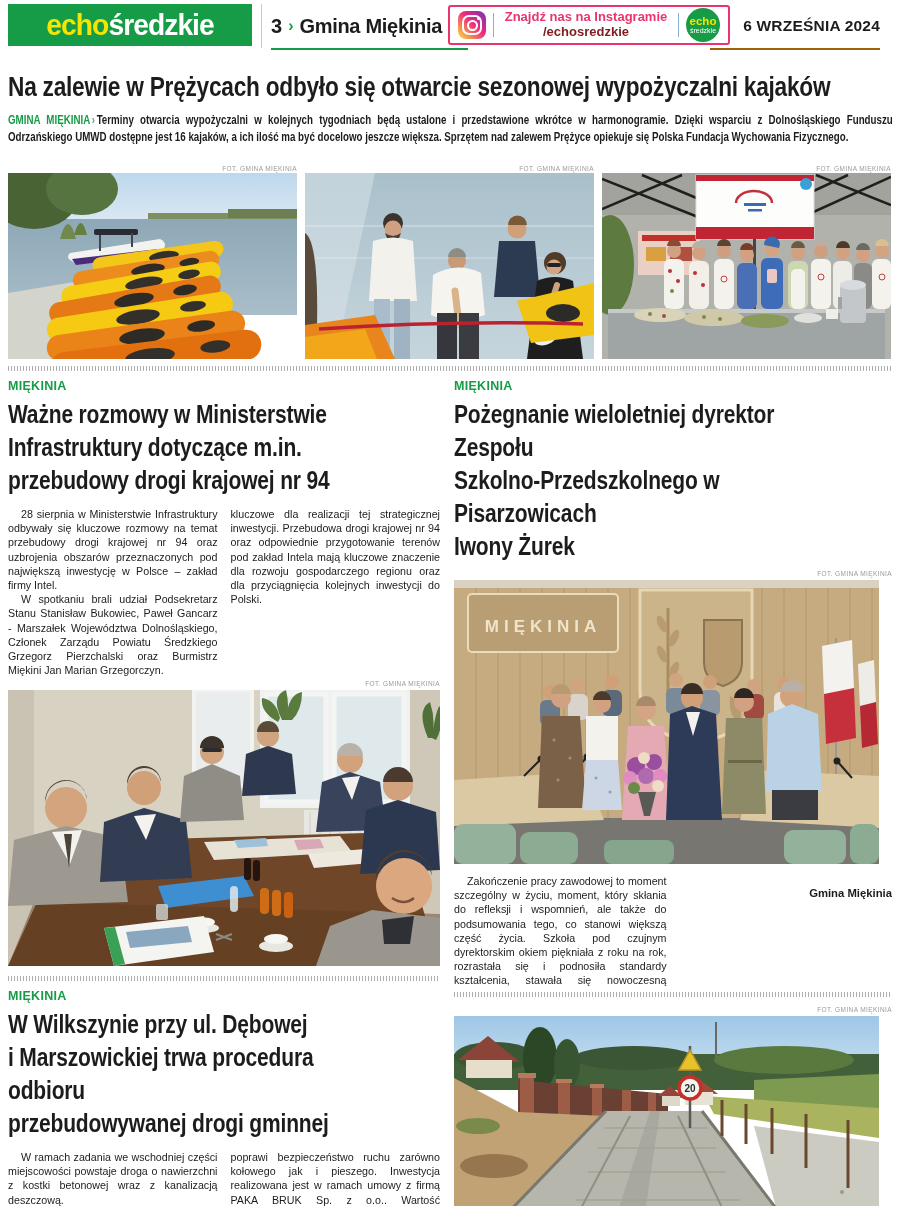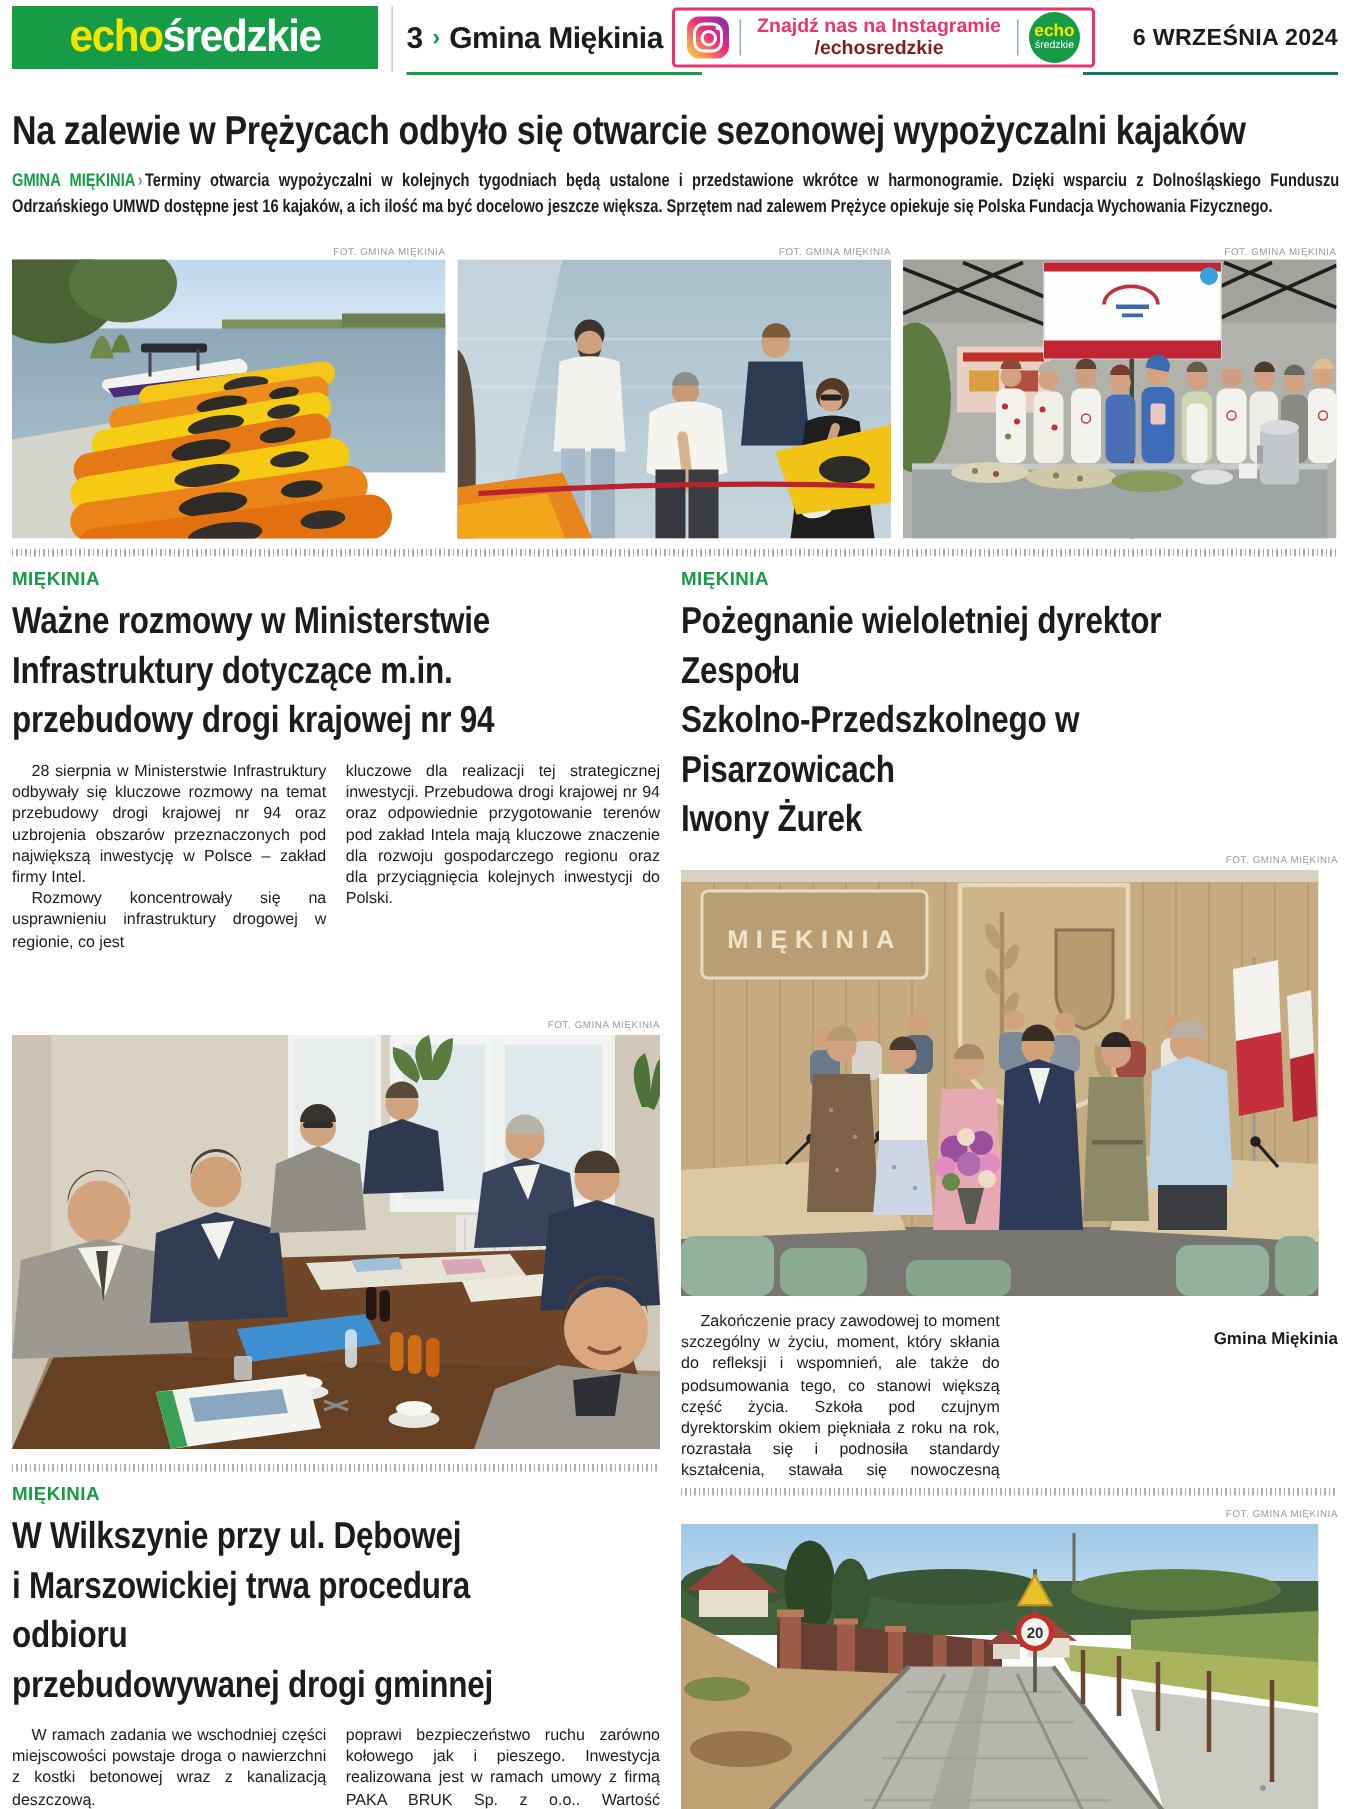--- a/index.html
+++ b/index.html
@@ -22,21 +22,21 @@
   .insta-frame{position:absolute;inset:4px;border:2.5px solid #fff;border-radius:7px;}
   .insta-lens{position:absolute;left:9px;top:9px;width:10px;height:10px;border:2.5px solid #fff;border-radius:50%;box-sizing:border-box;width:11px;height:11px;left:8.5px;top:8.5px;}
   .insta-dot{position:absolute;right:6px;top:6px;width:3px;height:3px;background:#fff;border-radius:50%;}
   .insta-sep{width:1px;height:24px;background:#86b0d8;flex:0 0 auto;}
   .insta-text{flex:1;text-align:center;line-height:1.12;}
   .insta-line1{display:block;color:#e8356d;font-weight:bold;font-size:13px;}
   .insta-line2{display:block;color:#7f1d1d;font-weight:bold;font-size:13px;}
   .badge-circle{width:34px;height:34px;border-radius:50%;background:#169c46;display:flex;flex-direction:column;align-items:center;justify-content:center;line-height:1;flex:0 0 auto;}
   .badge-echo{color:#f5e500;font-weight:bold;font-size:11.5px;}
   .badge-sredzkie{color:#fff;font-size:7px;}
-  .date-block{position:absolute;right:0;top:0;height:44px;width:170px;display:flex;align-items:center;justify-content:flex-end;border-bottom:2px solid #0f766e;font-size:15.5px;font-weight:bold;letter-spacing:.2px;}
+  .date-block{position:absolute;right:12px;top:0;height:44px;width:170px;display:flex;align-items:center;justify-content:flex-end;border-bottom:2px solid #a16207;font-size:15.5px;font-weight:bold;letter-spacing:.2px;}
 
   
   .lead-story{position:absolute;top:72px;left:8px;width:884px;}
   .lead-story h1{margin:0;font-size:27px;font-weight:bold;letter-spacing:-.3px;white-space:nowrap;transform:scaleX(.84);transform-origin:left top;}
   .lead-par{margin-top:9px;width:1106px;transform:scaleX(.8);transform-origin:left top;font-size:12.2px;font-weight:bold;line-height:17px;text-align:justify;}
   .lead-kicker{color:#169c46;}
   .lead-arrow{color:#8a8a8a;padding:0 2px;}
 
   .photo-row{position:absolute;top:164px;left:8px;width:884px;display:flex;gap:8px;}
   .photo-fig{width:289px;}
@@ -346,20 +346,21 @@
 
     <div class="col-l">
       <article>
         <div class="kicker">MIĘKINIA</div>
         <h2>Ważne rozmowy w Ministerstwie
 Infrastruktury dotyczące m.in.
 przebudowy drogi krajowej nr 94</h2>
         <div class="body-cols h-min-ministry">
           <div class="bcol">
             <p>28 sierpnia w Ministerstwie Infrastruktury odbywały się kluczowe rozmowy na temat przebudowy drogi krajowej nr 94 oraz uzbrojenia obszarów przeznaczonych pod największą inwestycję w Polsce – zakład firmy Intel.</p>
+            <p>W spotkaniu brali udział Podsekretarz Stanu Stanisław Bukowiec, Paweł Gancarz - Marszałek Województwa Dolnośląskiego, Członek Zarządu Powiatu Średzkiego Grzegorz Pierzchalski oraz Burmistrz Miękini Jan Marian Grzegorczyn.</p>
             <p>Rozmowy koncentrowały się na usprawnieniu infrastruktury drogowej w regionie, co jest</p>
           </div>
           <div class="bcol">
             <p class="noind">kluczowe dla realizacji tej strategicznej inwestycji. Przebudowa drogi krajowej nr 94 oraz odpowiednie przygotowanie terenów pod zakład Intela mają kluczowe znaczenie dla rozwoju gospodarczego regionu oraz dla przyciągnięcia kolejnych inwestycji do Polski.</p>
 
           </div>
         </div>
         <div class="credit">FOT.  GMINA MIĘKINIA</div>
         <div class="art-photo">
           <svg width="432" height="276" viewBox="0 0 432 276">

